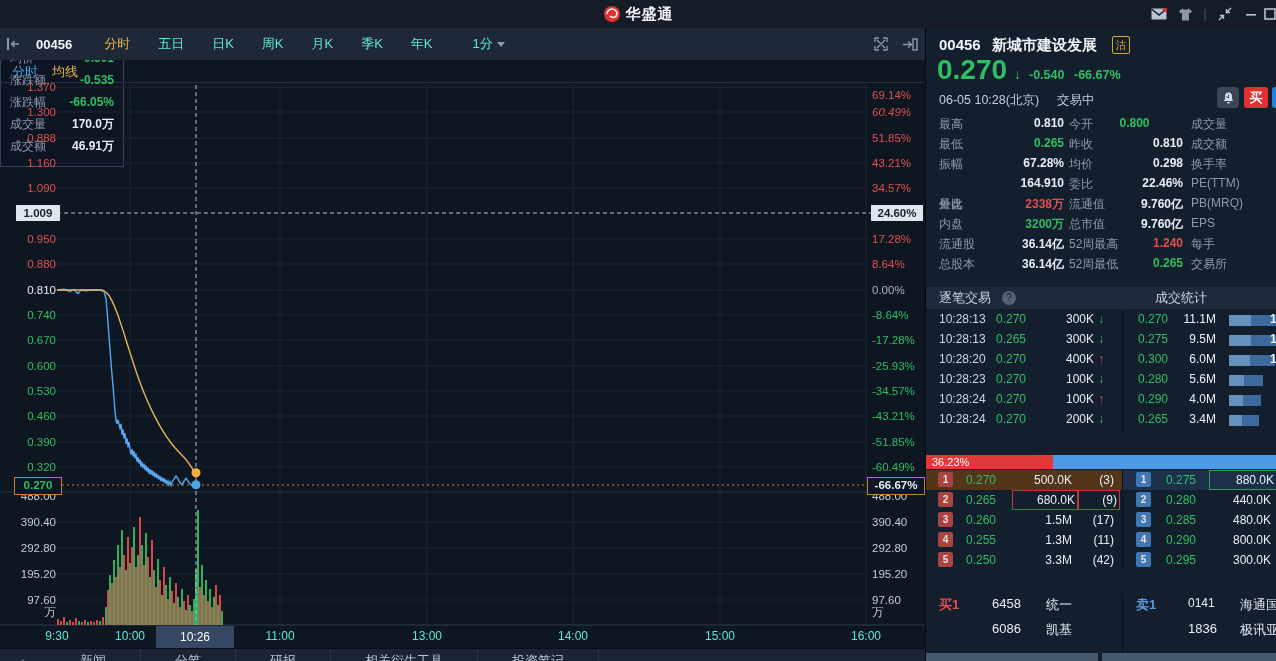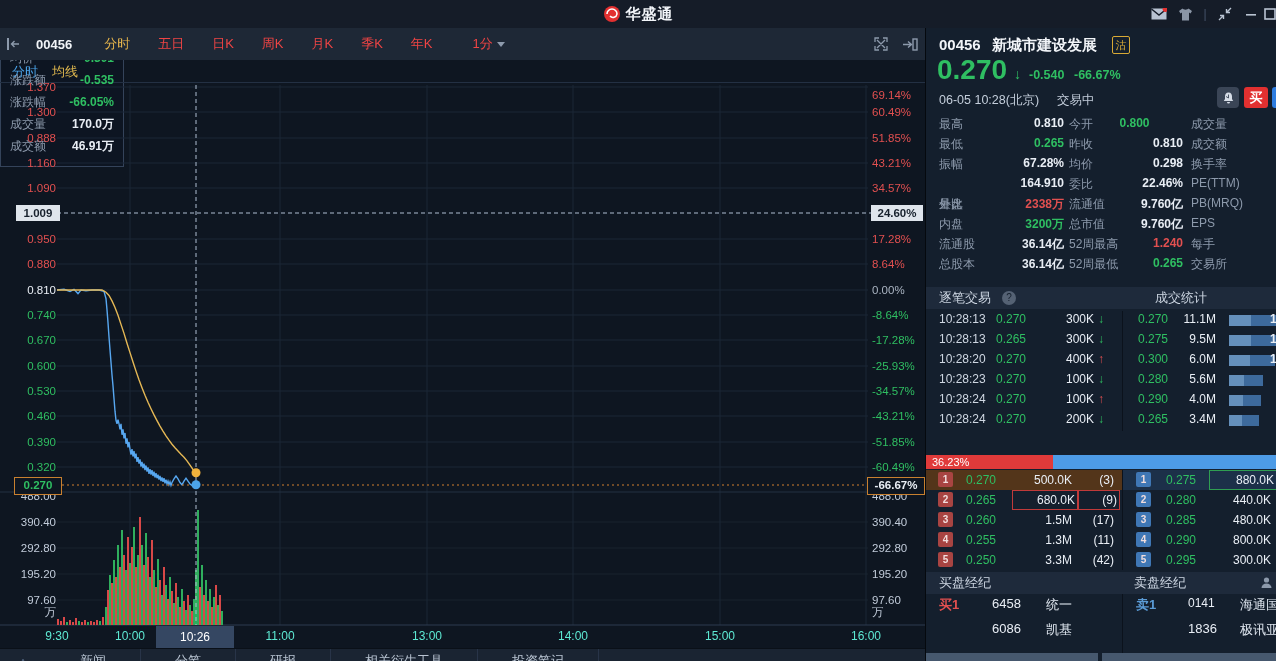--- a/index.html
+++ b/index.html
@@ -11,21 +11,21 @@
 
   
   #topbar{left:0;top:0;width:1276px;height:28px;background:#151c28;z-index:6}
   #logo{left:0;top:0;width:1276px;height:28px;display:flex;align-items:center;justify-content:center;gap:5px}
   #logo .txt{font-size:15px;font-weight:bold;color:#f2f5f9;letter-spacing:1px}
   .tico{display:inline-flex;align-items:center;justify-content:center;width:26px;height:28px;color:#aeb9c8}
 
   
   #toolbar{left:0;top:28px;width:925px;height:32px;background:#1e2836;z-index:5;display:flex;align-items:center}
   #toolbar .code{color:#f1f4f8;font-weight:bold;font-size:13px;margin:0 18px 0 10px}
-  .ttab{padding:0 14px;font-size:13px;color:#ef4444;height:32px;line-height:32px;cursor:pointer}
+  .ttab{padding:0 14px;font-size:13px;color:#5eead4;height:32px;line-height:32px;cursor:pointer}
   .ttab.active{color:#e8b64c}
   .caret{display:inline-block;width:0;height:0;border-left:4px solid transparent;border-right:4px solid transparent;border-top:5px solid #8d9aac;margin-left:4px;vertical-align:middle}
 
   
   #chart{left:0;top:0;width:925px;height:661px;background:#0e1621;z-index:1}
   #legend{left:0;top:60px;width:925px;height:22px;border-bottom:1px solid #233043}
   .axlab{position:absolute;height:16px;line-height:16px;font-size:11.5px}
   .xbox{position:absolute;height:16px;line-height:16px;font-size:11.5px;background:#dfe5ec;color:#16202c;font-weight:bold;text-align:center;z-index:3}
   .obox{position:absolute;height:16px;line-height:15px;font-size:11.5px;border:1px solid #c8802f;background:#0e1621;font-weight:bold;text-align:center;z-index:3}
   #tooltip{left:755px;top:80px;width:122px;height:161px;background:rgba(14,22,34,0.96);border:1px solid #34435a;z-index:4;padding:2px 0}
@@ -171,21 +171,21 @@
       <div class="axlab r" style="position: absolute; left: 4px; top: 256px; width: 52px; text-align: right;">0.880</div>
       <div class="axlab w" style="position: absolute; left: 4px; top: 282px; width: 52px; text-align: right;">0.810</div>
       <div class="axlab g" style="position: absolute; left: 4px; top: 307px; width: 52px; text-align: right;">0.740</div>
       <div class="axlab g" style="position: absolute; left: 4px; top: 332px; width: 52px; text-align: right;">0.670</div>
       <div class="axlab g" style="position: absolute; left: 4px; top: 358px; width: 52px; text-align: right;">0.600</div>
       <div class="axlab g" style="position: absolute; left: 4px; top: 383px; width: 52px; text-align: right;">0.530</div>
       <div class="axlab g" style="position: absolute; left: 4px; top: 408px; width: 52px; text-align: right;">0.460</div>
       <div class="axlab g" style="position: absolute; left: 4px; top: 434px; width: 52px; text-align: right;">0.390</div>
       <div class="axlab g" style="position: absolute; left: 4px; top: 459px; width: 52px; text-align: right;">0.320</div>
       <div class="axlab r" style="position: absolute; left: 872px; top: 87px; width: 52px;">69.14%</div>
-      <div class="axlab r" style="position: absolute; left: 872px; top: 104px; width: 52px;">60.49%</div>
+      <div class="axlab r" style="position: absolute; left: 872px; top: 104px; width: 52px; font-style: italic;">60.49%</div>
       <div class="axlab r" style="position: absolute; left: 872px; top: 130px; width: 52px;">51.85%</div>
       <div class="axlab r" style="position: absolute; left: 872px; top: 155px; width: 52px;">43.21%</div>
       <div class="axlab r" style="position: absolute; left: 872px; top: 180px; width: 52px;">34.57%</div>
       <div class="axlab r" style="position: absolute; left: 872px; top: 231px; width: 52px;">17.28%</div>
       <div class="axlab r" style="position: absolute; left: 872px; top: 256px; width: 52px;">8.64%</div>
       <div class="axlab neut" style="position: absolute; left: 872px; top: 282px; width: 52px;">0.00%</div>
       <div class="axlab g" style="position: absolute; left: 872px; top: 307px; width: 52px;">-8.64%</div>
       <div class="axlab g" style="position: absolute; left: 872px; top: 332px; width: 52px;">-17.28%</div>
       <div class="axlab g" style="position: absolute; left: 872px; top: 358px; width: 52px;">-25.93%</div>
       <div class="axlab g" style="position: absolute; left: 872px; top: 383px; width: 52px;">-34.57%</div>
@@ -500,30 +500,20 @@
       <div class="badge-lvl" style="position: absolute; left: 12px; top: 524px; background: rgb(168, 68, 66);">5</div>
       <div style="position: absolute; left: 40px; top: 522px; line-height: 20px; color: rgb(47, 191, 98);">0.250</div>
       <div style="position: absolute; left: 86px; top: 522px; width: 60px; line-height: 20px; text-align: right; color: rgb(233, 238, 245);">3.3M</div>
       <div style="position: absolute; left: 152px; top: 522px; width: 36px; line-height: 20px; text-align: right; color: rgb(233, 238, 245);">(42)</div>
       <div class="badge-lvl" style="position: absolute; left: 210px; top: 524px; background: rgb(63, 119, 181);">5</div>
       <div style="position: absolute; left: 240px; top: 522px; line-height: 20px; color: rgb(47, 191, 98);">0.295</div>
       <div style="position: absolute; left: 283px; top: 522px; width: 62px; line-height: 20px; text-align: right; color: rgb(233, 238, 245);">300.0K</div>
     </div>
   <div class="abs" style="left:196px;top:442px;width:1px;height:100px;background:#0b121c"></div>
 
-  <div class="sechead" style="top:544px">
-    <span class="abs" style="left:13px">买盘经纪</span>
-    <span class="abs" style="left:208px">卖盘经纪</span>
-    <span class="abs qicon" style="left:334px;top:4px">
-      <svg width="13" height="13" viewBox="0 0 13 13">
-          <circle cx="6.5" cy="4" r="2.6" fill="#8d9aac"></circle>
-          <path d="M1.5 12 a5 4.5 0 0 1 10 0 Z" fill="#8d9aac"></path>
-        </svg>
-    </span>
-  </div>
   <div id="brokers">
       <div style="position: absolute; left: 13px; top: 568px; color: rgb(226, 80, 80); font-weight: bold; font-size: 13px;">买1</div>
       <div style="position: absolute; left: 66px; top: 568px; color: rgb(233, 238, 245); font-size: 13px;">6458</div>
       <div style="position: absolute; left: 120px; top: 568px; color: rgb(223, 230, 239); font-size: 13px;">统一</div>
       <div style="position: absolute; left: 210px; top: 568px; color: rgb(91, 155, 213); font-weight: bold; font-size: 13px;">卖1</div>
       <div style="position: absolute; left: 262px; top: 568px; color: rgb(233, 238, 245); font-size: 12px;">0141</div>
       <div style="position: absolute; left: 314px; top: 568px; width: 40px; white-space: nowrap; color: rgb(223, 230, 239); font-size: 13px;">海通国际</div>
       <div style="position: absolute; left: 66px; top: 593px; color: rgb(233, 238, 245); font-size: 13px;">6086</div>
       <div style="position: absolute; left: 120px; top: 593px; color: rgb(223, 230, 239); font-size: 13px;">凯基</div>
       <div style="position: absolute; left: 262px; top: 593px; color: rgb(233, 238, 245); font-size: 13px;">1836</div>

